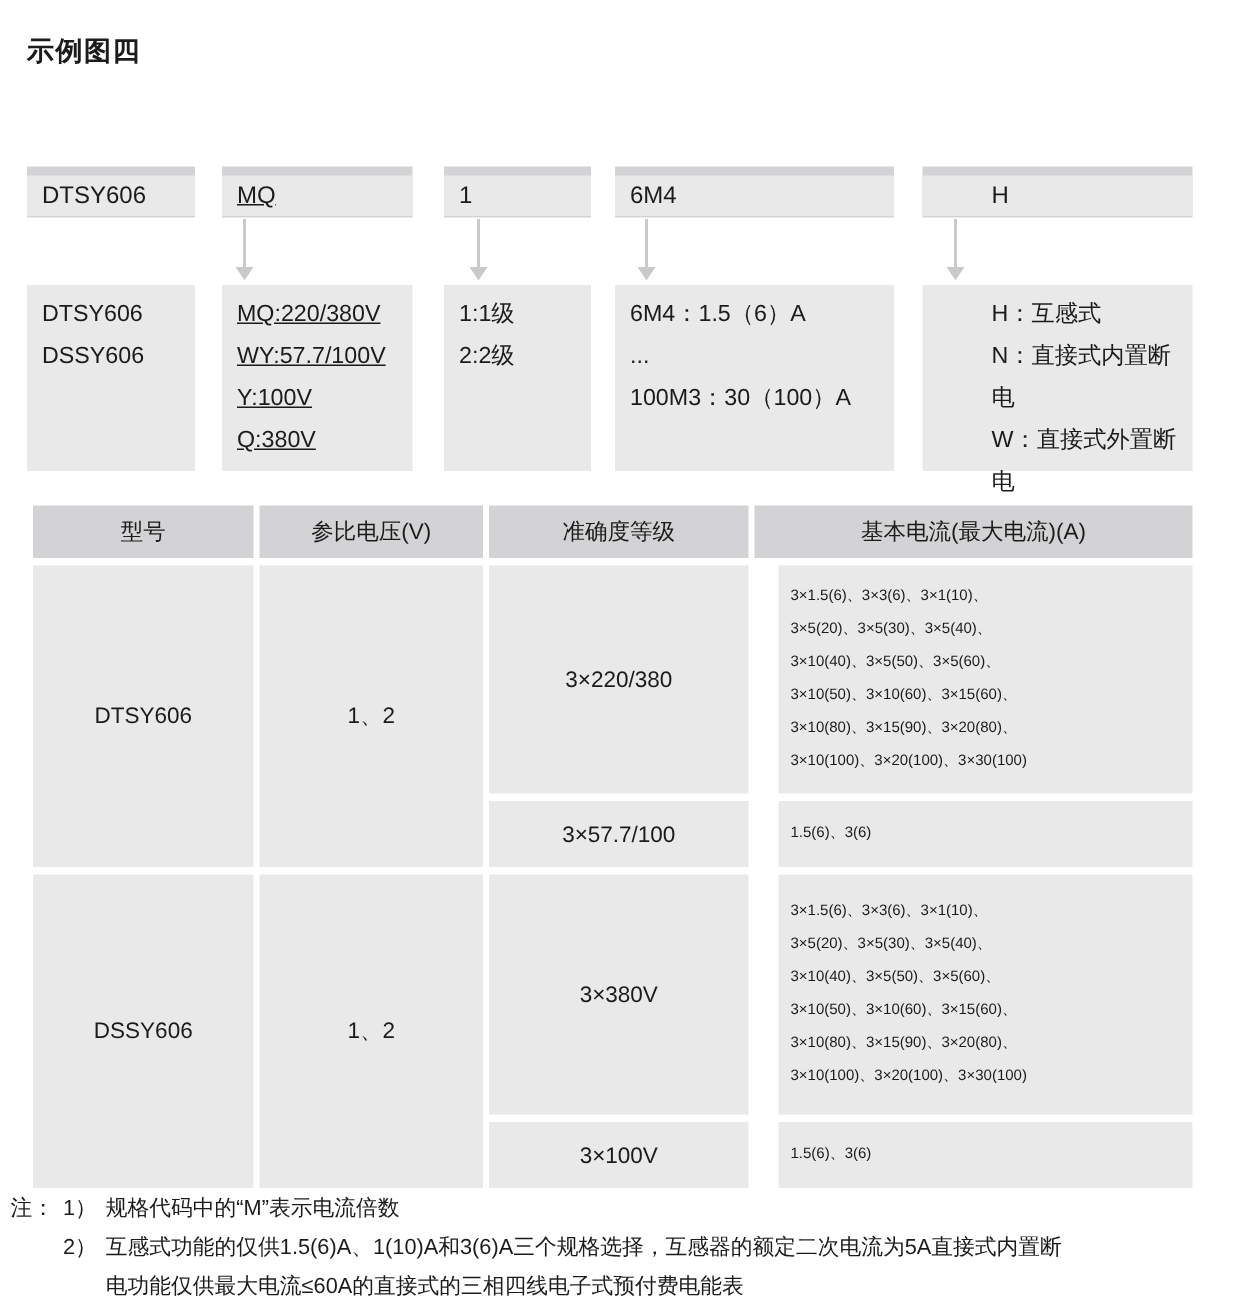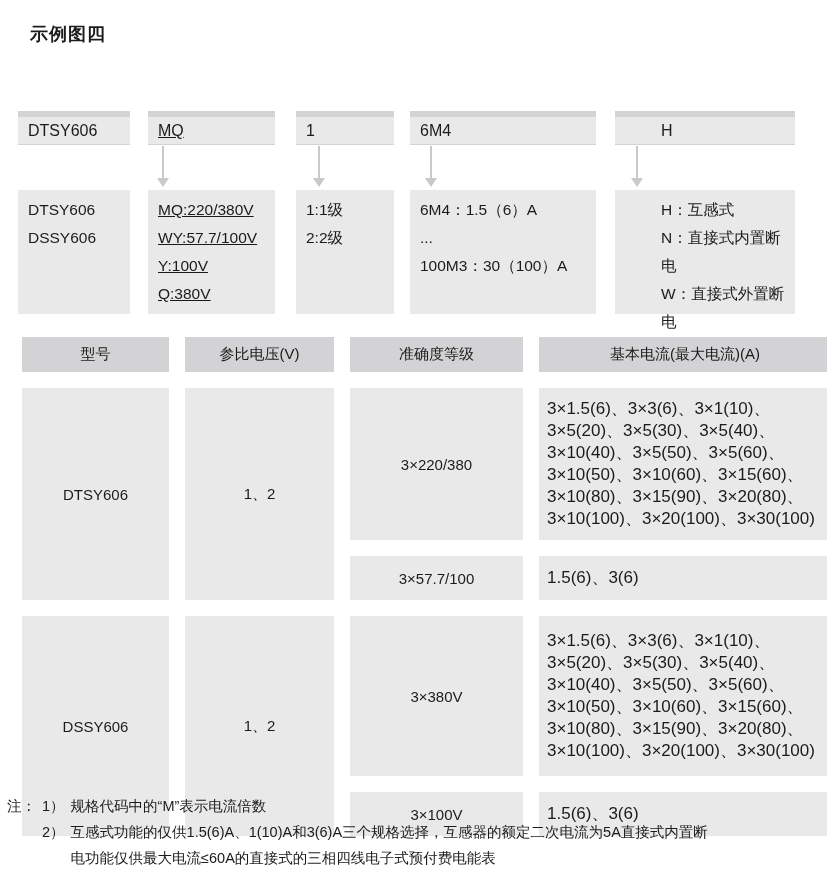--- a/index.html
+++ b/index.html
@@ -1,20 +1,20 @@
 <!DOCTYPE html>
 <html><head>
 <meta charset="utf-8">
 <style>
   html,body{margin:0;padding:0;background:#ffffff;}
   .page{
     position:relative;width:827px;height:873px;background:#ffffff;overflow:hidden;
     font-family:"Liberation Sans",sans-serif;color:#1b1b1b;
   }
-  .title{position:absolute;left:30px;top:22px;font-size:18px;font-weight:bold;letter-spacing:1px;}
+  .title{position:absolute;left:18px;top:22px;font-size:18px;font-weight:bold;letter-spacing:1px;}
 
   
   .hbox,.vbox,.dbox{position:absolute;box-sizing:border-box;}
   .hbox{top:80px;height:34px;background:#d3d3d5;font-size:16px;font-weight:bold;
         line-height:34px;padding-left:10px;white-space:nowrap;margin-top:31px;}
   .hbox sup{font-size:10px;font-weight:bold;vertical-align:super;line-height:0;}
   .vbox{top:117px;height:27px;background:#e9e9ea;font-size:16px;line-height:27px;padding-left:10px;}
   .dbox{top:190px;height:124px;background:#e9e9ea;font-size:15.5px;line-height:28px;
         padding:6px 0 0 10px;white-space:pre-line;}
   .c1{left:18px;width:112px;}
@@ -27,26 +27,26 @@
   .arrow .stem{position:absolute;left:6px;top:0;width:2px;height:33px;background:#c9c9c9;}
   .arrow .head{position:absolute;left:1px;top:32px;width:0;height:0;
        border-left:6px solid transparent;border-right:6px solid transparent;
        border-top:9px solid #c9c9c9;}
   .a2{left:156px;}.a3{left:312px;}.a4{left:424px;}.a5{left:630px;}
 
   
   .spec{position:absolute;left:22px;top:337px;width:773px;display:grid;
         grid-template-columns:147px 149px 173px 292px;
         grid-template-rows:35px 152px 44px 160px 44px;
-        column-gap:4px;row-gap:5px;gap:16px;}
+        column-gap:4px;row-gap:5px;}
   .spec>div{box-sizing:border-box;background:#e9e9ea;display:flex;align-items:center;
         justify-content:center;font-size:15px;}
   .spec .th{background:#d3d3d5;}
   .spec .cur{justify-content:flex-start;align-items:center;text-align:left;
-        padding:6px 8px;font-size:17px;line-height:22px;white-space:pre-line;}
+        padding:6px 8px;font-size:10px;line-height:22px;white-space:pre-line;margin-left:16px;}
   .span2a{grid-row:2 / span 2;}
   .span2b{grid-row:4 / span 2;}
 
   
   .notes{position:absolute;left:7px;top:793px;width:806px;display:grid;
         grid-template-columns:auto auto 1fr;font-size:14.5px;line-height:26px;}
   .notes .num{padding-right:6px;white-space:nowrap;}
   .notes .txt{white-space:pre-line;}
 </style>
 </head>

